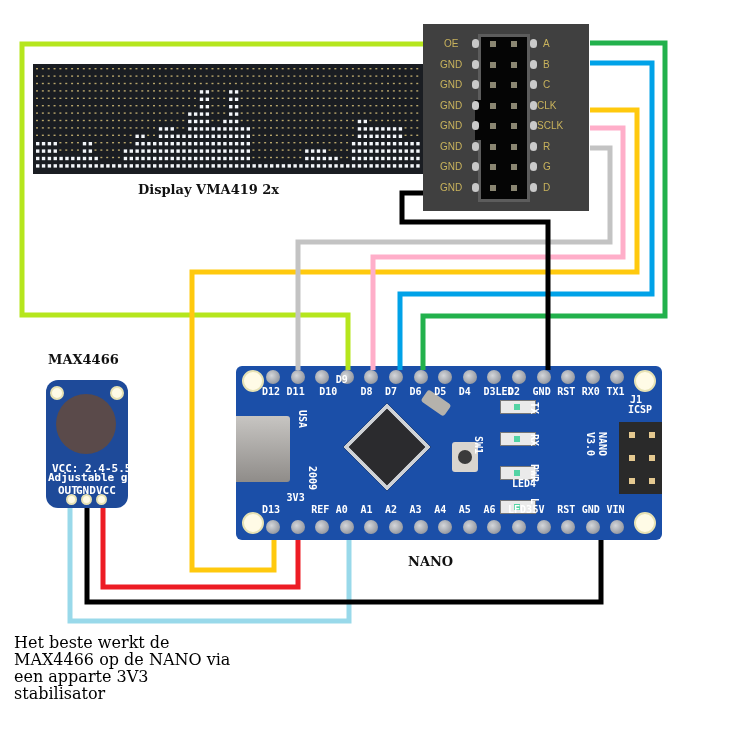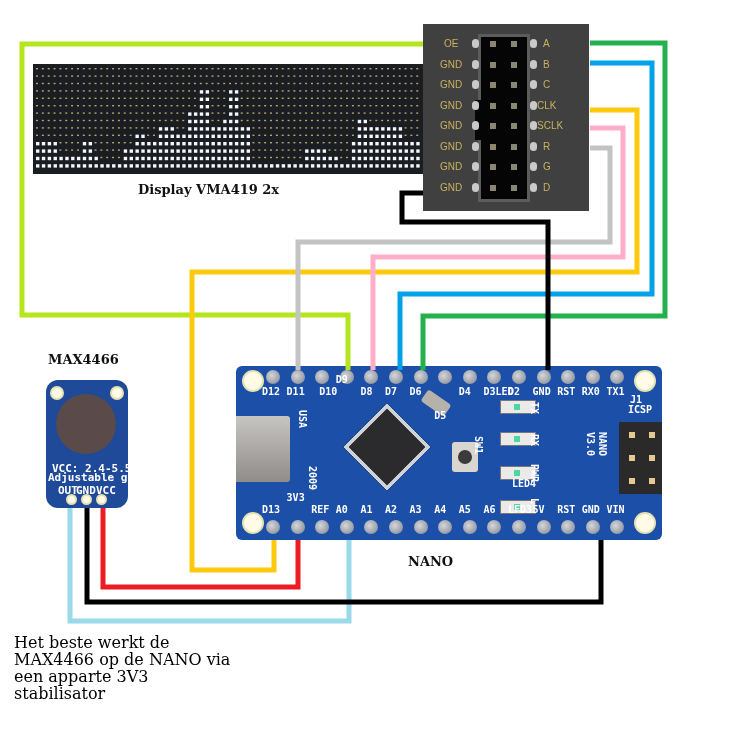--- a/index.html
+++ b/index.html
@@ -1096,21 +1096,21 @@
       <div class="nano-label" style="left:124.4px;top:138px;">A1</div>
       <div class="nano-pin" style="left:153px;top:4px;"></div>
       <div class="nano-label" style="left:149px;top:20px;">D7</div>
       <div class="nano-pin" style="left:153px;top:154px;"></div>
       <div class="nano-label" style="left:149px;top:138px;">A2</div>
       <div class="nano-pin" style="left:177.60000000000002px;top:4px;"></div>
       <div class="nano-label" style="left:173.60000000000002px;top:20px;">D6</div>
       <div class="nano-pin" style="left:177.60000000000002px;top:154px;"></div>
       <div class="nano-label" style="left:173.60000000000002px;top:138px;">A3</div>
       <div class="nano-pin" style="left:202.20000000000002px;top:4px;"></div>
-      <div class="nano-label" style="left:198.20000000000002px;top:20px;margin-top:24px;">D5</div>
+      <div class="nano-label" style="left:198.20000000000002px;top:20px;">D5</div>
       <div class="nano-pin" style="left:202.20000000000002px;top:154px;"></div>
       <div class="nano-label" style="left:198.20000000000002px;top:138px;">A4</div>
       <div class="nano-pin" style="left:226.8px;top:4px;"></div>
       <div class="nano-label" style="left:222.8px;top:20px;">D4</div>
       <div class="nano-pin" style="left:226.8px;top:154px;"></div>
       <div class="nano-label" style="left:222.8px;top:138px;">A5</div>
       <div class="nano-pin" style="left:251.4px;top:4px;"></div>
       <div class="nano-label" style="left:247.4px;top:20px;">D3LED</div>
       <div class="nano-pin" style="left:251.4px;top:154px;"></div>
       <div class="nano-label" style="left:247.4px;top:138px;">A6</div>

